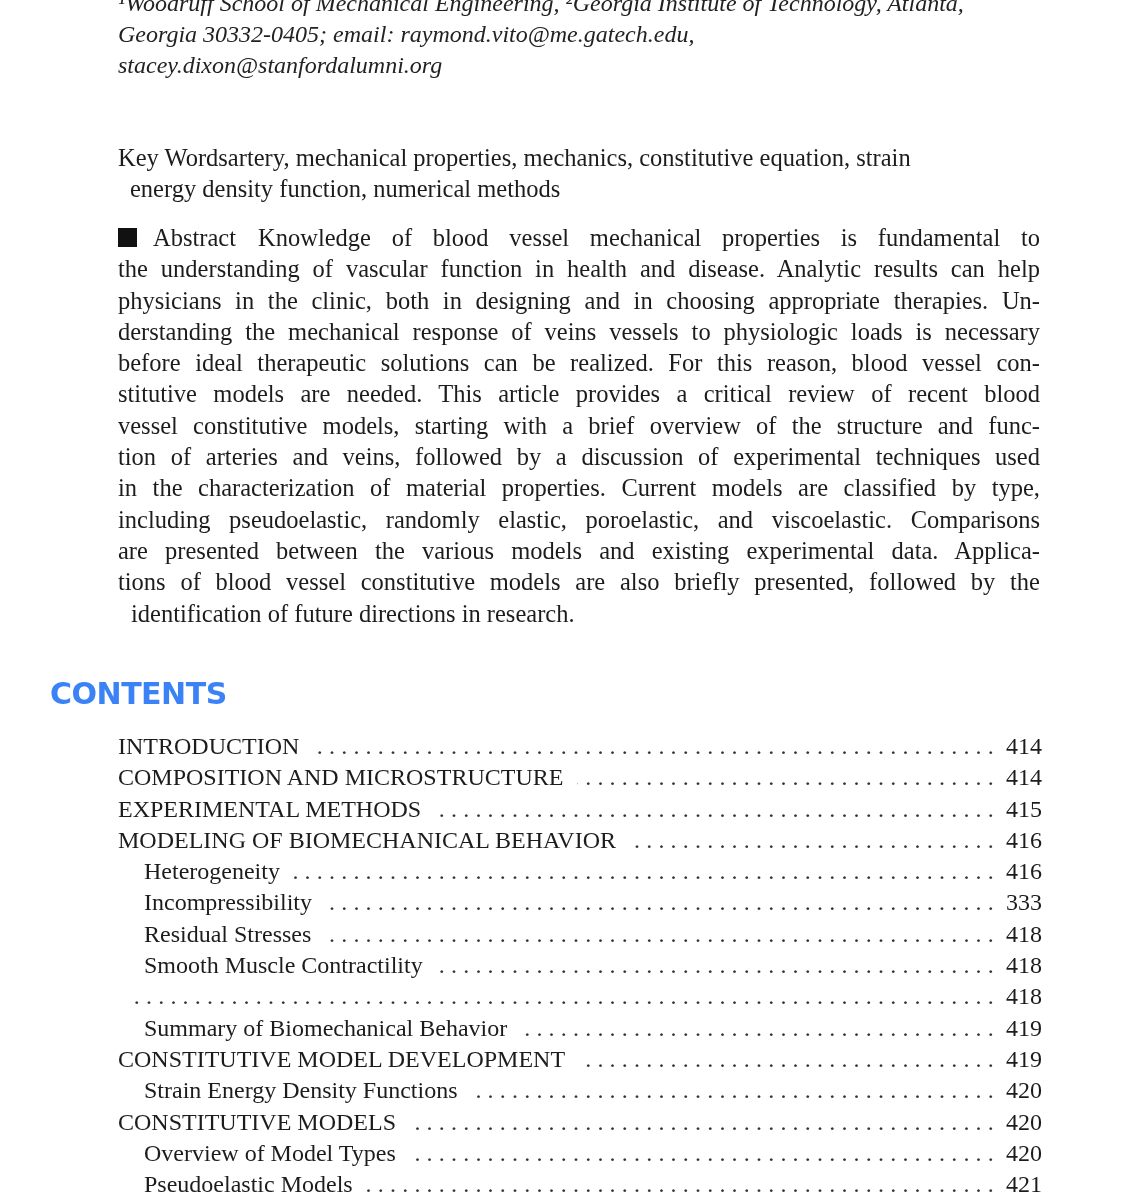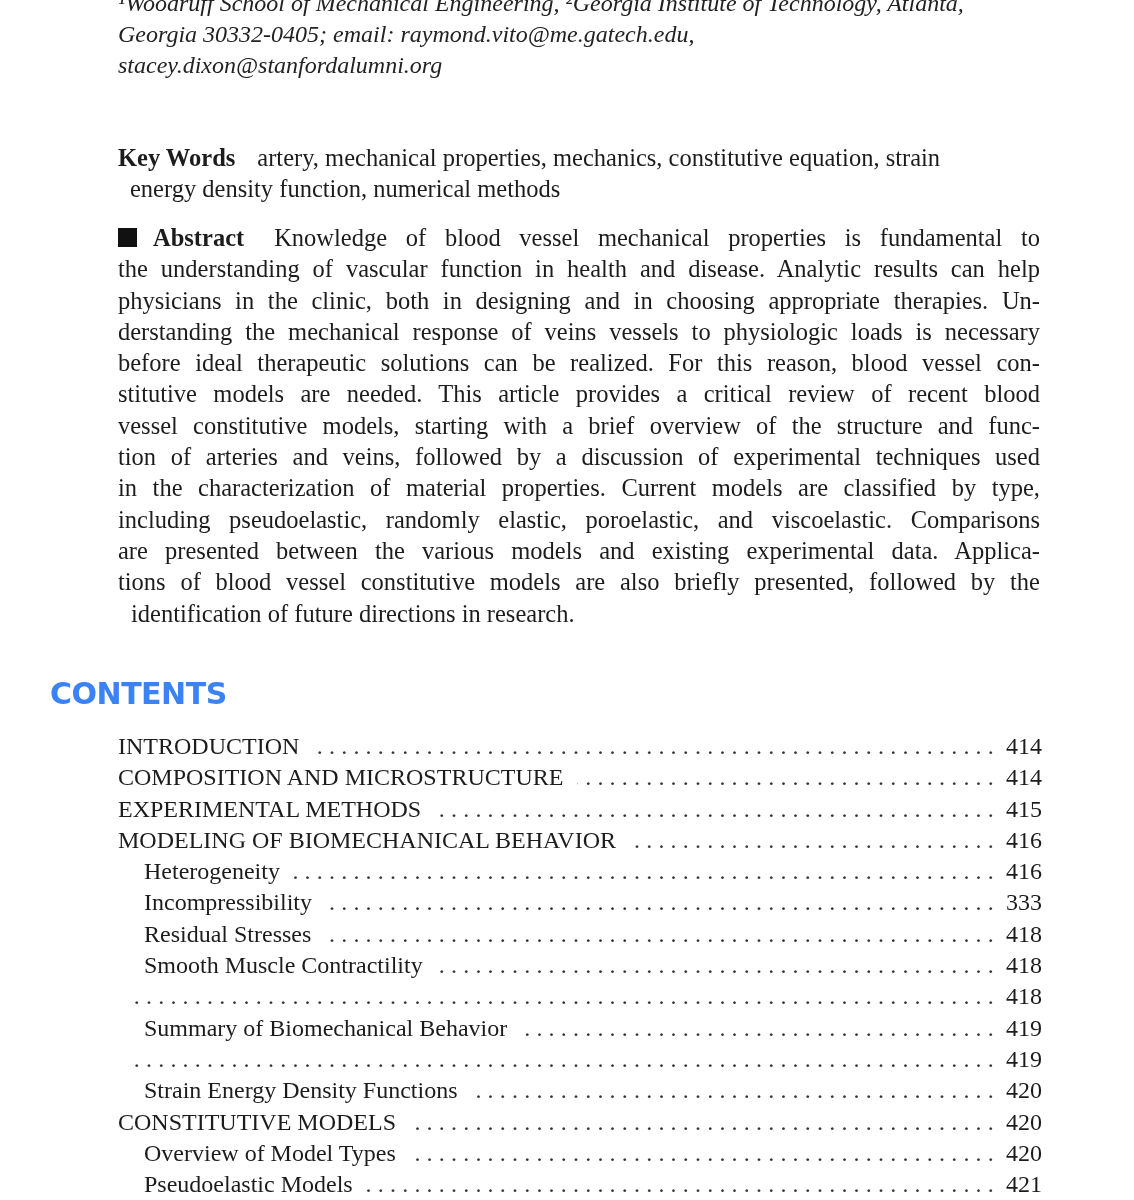--- a/index.html
+++ b/index.html
@@ -29,22 +29,21 @@
     .keywords {
       position: absolute;
       left: 118px;
       top: 142px;
       width: 925px;
       font-size: 24.5px;
       line-height: 31px;
       color: #1c1c1c;
     }
     .keywords .kw-label {
-      font-weight: bold;
-      margin-right: 22px;
+      font-weight: normal;
     }
     .keywords .kw-line2 {
       display: block;
       padding-left: 12px;
     }
     .abstract {
       position: absolute;
       left: 118px;
       top: 222px;
       width: 922px;
@@ -64,22 +63,22 @@
     }
     .abstract .square {
       display: inline-block;
       width: 19px;
       height: 19px;
       background: #111;
       vertical-align: -1px;
       margin-right: 16px;
     }
     .abstract .abs-label {
-      font-weight: bold;
-      margin-right: 30px;
+      font-weight: normal;
+      margin-right: 22px;
     }
     .contents-heading {
       position: absolute;
       left: 50px;
       top: 676px;
       font-family: "DejaVu Sans", "Liberation Sans", sans-serif;
       font-weight: bold;
       font-size: 30px;
       letter-spacing: -0.5px;
       color: #3b82f6;
@@ -192,20 +191,21 @@
     <div class="toc-row sub">
       <span class="toc-dots">........................................................................................................................</span>
       <span class="toc-page">418</span>
     </div>
     <div class="toc-row sub">
       <span class="toc-title">Summary of Biomechanical Behavior</span>
       <span class="toc-dots">........................................................................................................................</span>
       <span class="toc-page">419</span>
     </div>
     <div class="toc-row">
+      <span class="toc-title">CONSTITUTIVE MODEL DEVELOPMENT</span>
       <span class="toc-dots">........................................................................................................................</span>
       <span class="toc-page">419</span>
     </div>
     <div class="toc-row sub">
       <span class="toc-title">Strain Energy Density Functions</span>
       <span class="toc-dots">........................................................................................................................</span>
       <span class="toc-page">420</span>
     </div>
     <div class="toc-row">
       <span class="toc-title">CONSTITUTIVE MODELS</span>

